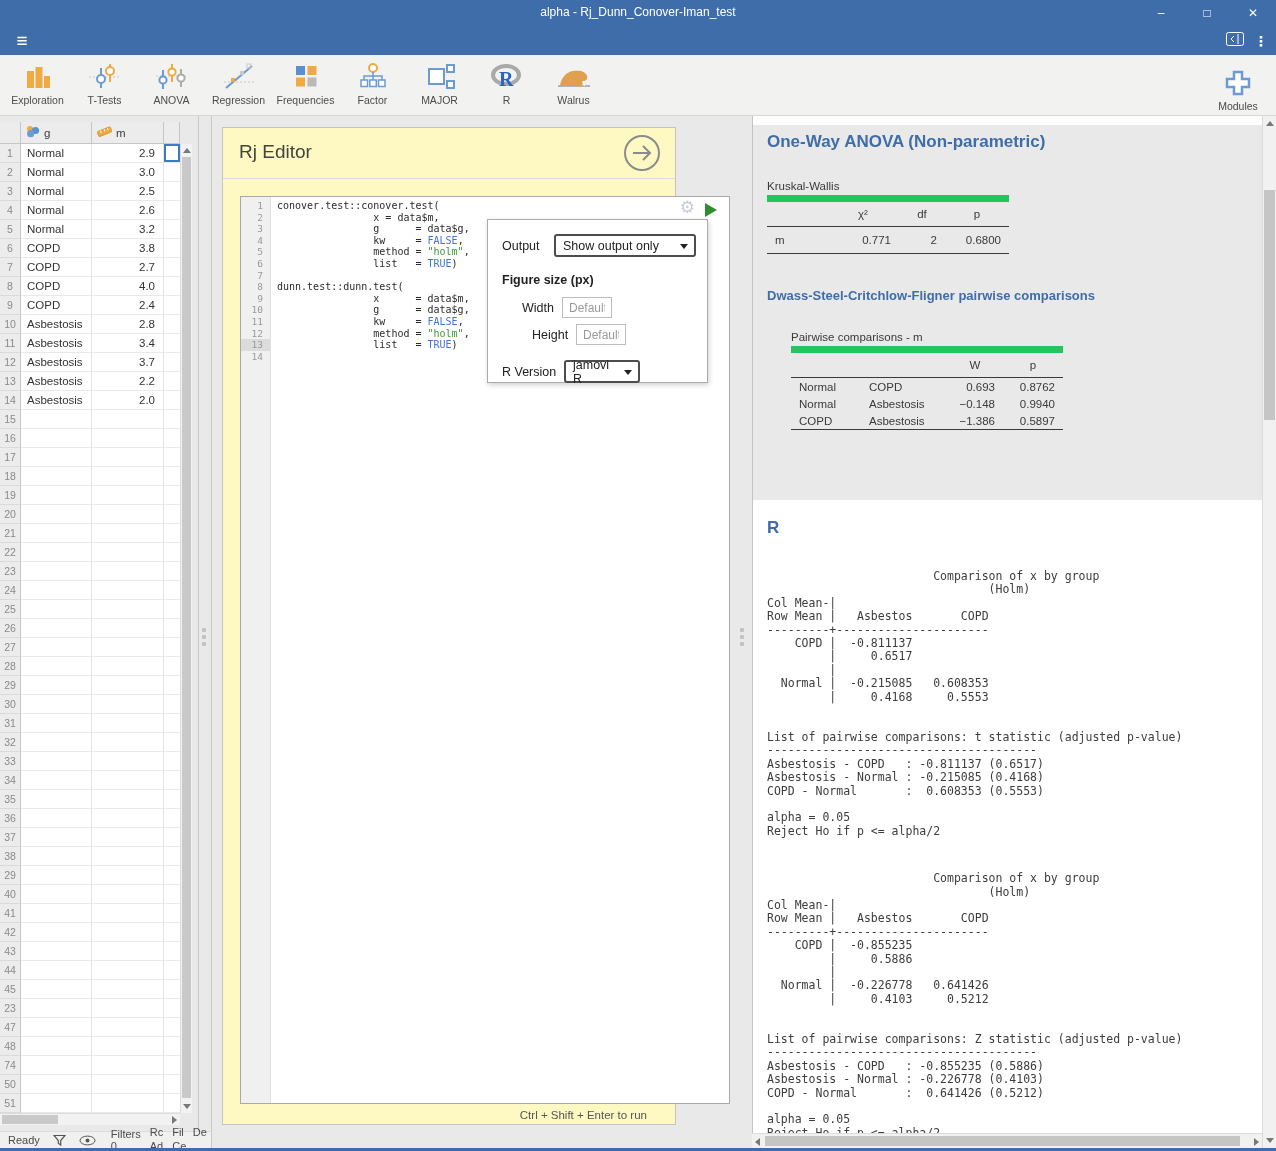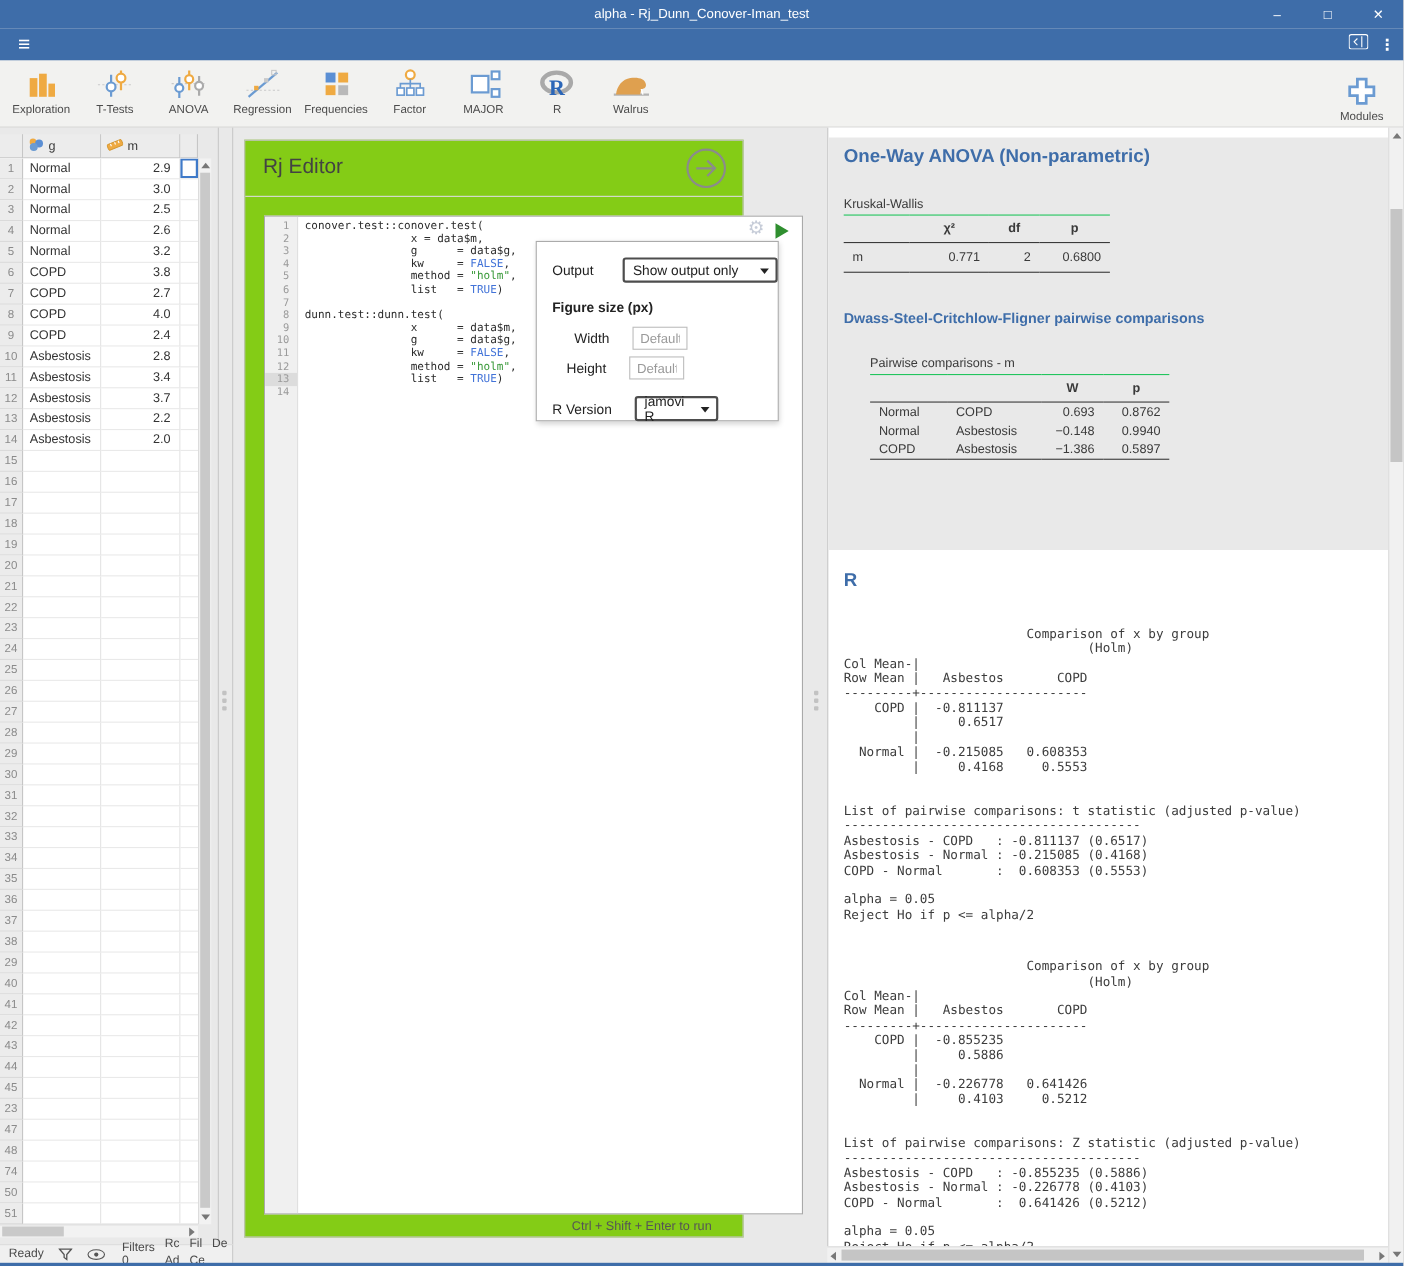--- a/index.html
+++ b/index.html
@@ -50,53 +50,53 @@
   .sheet-hscroll .thumb{position:absolute;left:2px;top:1px;bottom:1px;width:56px;background:#c9c9c9;}
   .arr{position:absolute;width:0;height:0;}
   .arr.up{border-left:4px solid transparent;border-right:4px solid transparent;border-bottom:5px solid #777;left:2px;top:4px;}
   .arr.down{border-left:4px solid transparent;border-right:4px solid transparent;border-top:5px solid #777;left:2px;bottom:4px;}
   .arr.left{border-top:4px solid transparent;border-bottom:4px solid transparent;border-right:5px solid #777;left:3px;top:2px;}
   .arr.right{border-top:4px solid transparent;border-bottom:4px solid transparent;border-left:5px solid #777;right:3px;top:2px;}
   .vline{position:absolute;width:1px;background:#c9c9c9;}
   .drag-dots{position:absolute;width:5px;display:flex;flex-direction:column;gap:3px;}
   .drag-dots i{width:4px;height:4px;background:#c2c2c2;border-radius:1px;}
   
-  .editor-card{position:absolute;left:222px;top:127px;width:454px;height:998px;background:#84cc16;border:1px solid #c4c4c4;}
+  .editor-card{position:absolute;left:222px;top:127px;width:454px;height:998px;background:#fef9c3;border:1px solid #c4c4c4;}
   .editor-header{position:absolute;left:0;top:0;right:0;height:51px;border-bottom:1px solid #dcdcdc;}
   .editor-title{position:absolute;left:16px;top:13px;font-size:19px;color:#434343;}
   .run-circle{position:absolute;right:14px;top:6px;width:38px;height:38px;}
   .code-area{position:absolute;left:17px;top:68px;width:490px;height:908px;border:1px solid #a9a9a9;background:#fff;overflow:hidden;}
   .gutter{position:absolute;left:0;top:0;bottom:0;width:30px;background:#f0f0f0;border-right:1px solid #e0e0e0;padding-top:3px;}
   .gnum{height:11.6px;font-family:"DejaVu Sans Mono",monospace;font-size:9.5px;color:#9a9a9a;text-align:right;padding-right:7px;}
   .gnum.active{background:#dcdcdc;}
   .codebox{position:absolute;left:36px;top:3px;right:0;}
   .cline{height:11.6px;font-family:"DejaVu Sans Mono",monospace;font-size:10px;white-space:pre;color:#2b2b2b;}
   .tok-b{color:#4273d8;}
   .tok-g{color:#3a9a3a;}
   .gear{position:absolute;top:2px;right:34px;font-size:17px;color:#c6ccd8;line-height:17px;}
   .play{position:absolute;top:6px;right:12px;width:0;height:0;border-left:12px solid #2f8f2f;border-top:7px solid transparent;border-bottom:7px solid transparent;}
   .run-hint{position:absolute;right:28px;bottom:3px;font-size:11.5px;color:#555;}
   
   .popup{position:absolute;left:264px;top:91px;width:221px;height:164px;background:#fff;border:1px solid #ababab;
     box-shadow:1px 2px 5px rgba(0,0,0,.18);font-size:12.5px;color:#222;z-index:5;}
-  .prow{display:flex;align-items:center;margin:0 0 0 14px;gap:13px;}
+  .prow{display:flex;align-items:center;margin:0 0 0 14px;}
   .fake-select{position:relative;border:2px solid #4d4d4d;border-radius:3px;height:23px;background:#fff;
     display:flex;align-items:center;padding:0 22px 0 7px;font-size:12.5px;}
   .fake-select .chev{position:absolute;right:6px;top:8px;width:0;height:0;border-left:4px solid transparent;border-right:4px solid transparent;border-top:5px solid #222;}
   .figsize{margin:16px 0 10px 14px;font-weight:bold;font-size:12.5px;}
   .dim-input{width:50px;height:21px;border:1px solid #bdbdbd;font-size:12px;padding:0 6px;font-family:"Liberation Sans",sans-serif;}
   .dim-input::placeholder{color:#9a9a9a;}
   
   .results{position:absolute;left:752px;top:116px;width:510px;height:1017px;background:#fff;border-left:1px solid #c4c4c4;overflow:hidden;}
   .selected-block{margin-top:9px;height:375px;background:#e9e9e9;padding:7px 0 0 14px;overflow:hidden;}
   .res-h1{font-size:17px;font-weight:bold;color:#3e6da9;}
   .res-h2{font-size:13px;font-weight:bold;color:#3e6da9;}
   .tbl-title{font-size:11.5px;color:#3a3a3a;margin-bottom:3px;}
   .jmv-table{border-collapse:collapse;font-size:11.5px;color:#3a3a3a;}
-  .jmv-table th{font-weight:bold;border-top:1px solid #22c55e;border-bottom:1px solid #3a3a3a;padding:6px 8px;text-align:center;}
+  .jmv-table th{font-weight:normal;border-top:7px solid #22c55e;border-bottom:1px solid #3a3a3a;padding:6px 8px;text-align:center;}
   .jmv-table tr:last-child td{border-bottom:1px solid #3a3a3a;}
   .t-kruskal td{padding:7px 8px;text-align:right;}
   .t-kruskal td.c0{text-align:left;}
   .t-kruskal .c0{width:60px;}.t-kruskal .c1{width:72px;}.t-kruskal .c2{width:46px;}.t-kruskal .c3{width:64px;}
   .t-dscf td{padding:2.5px 8px;text-align:right;}
   .t-dscf td.c0,.t-dscf td.c1{text-align:left;}
   .t-dscf .c0{width:70px;}.t-dscf .c1{width:86px;}.t-dscf .c2{width:56px;}.t-dscf .c3{width:60px;}
   .r-section{padding-left:14px;}
   .r-section .res-h1{margin-top:18px;}
   .console{font-family:"DejaVu Sans Mono",monospace;font-size:11.5px;line-height:13.4px;color:#3c3c3c;margin:0;}
@@ -672,21 +672,21 @@
         <div class="fake-select" style="width:142px;">
           <span>Show output only</span>
           <span class="chev"></span>
         </div>
       </div>
       <div class="figsize">Figure size (px)</div>
       <div class="prow" style="margin-left:34px;margin-bottom:6px;">
         <span style="width:40px;">Width</span>
         <input class="dim-input" placeholder="Default" style="">
       </div>
-      <div class="prow" style="margin-left:27px;">
+      <div class="prow" style="margin-left:44px;">
         <span style="width:44px;">Height</span>
         <input class="dim-input" placeholder="Default" style="">
       </div>
       <div class="prow" style="margin-top:15px;">
         <span style="width:62px;">R Version</span>
         <div class="fake-select" style="width:76px;">
           <span>jamovi R</span>
           <span class="chev"></span>
         </div>
       </div>

